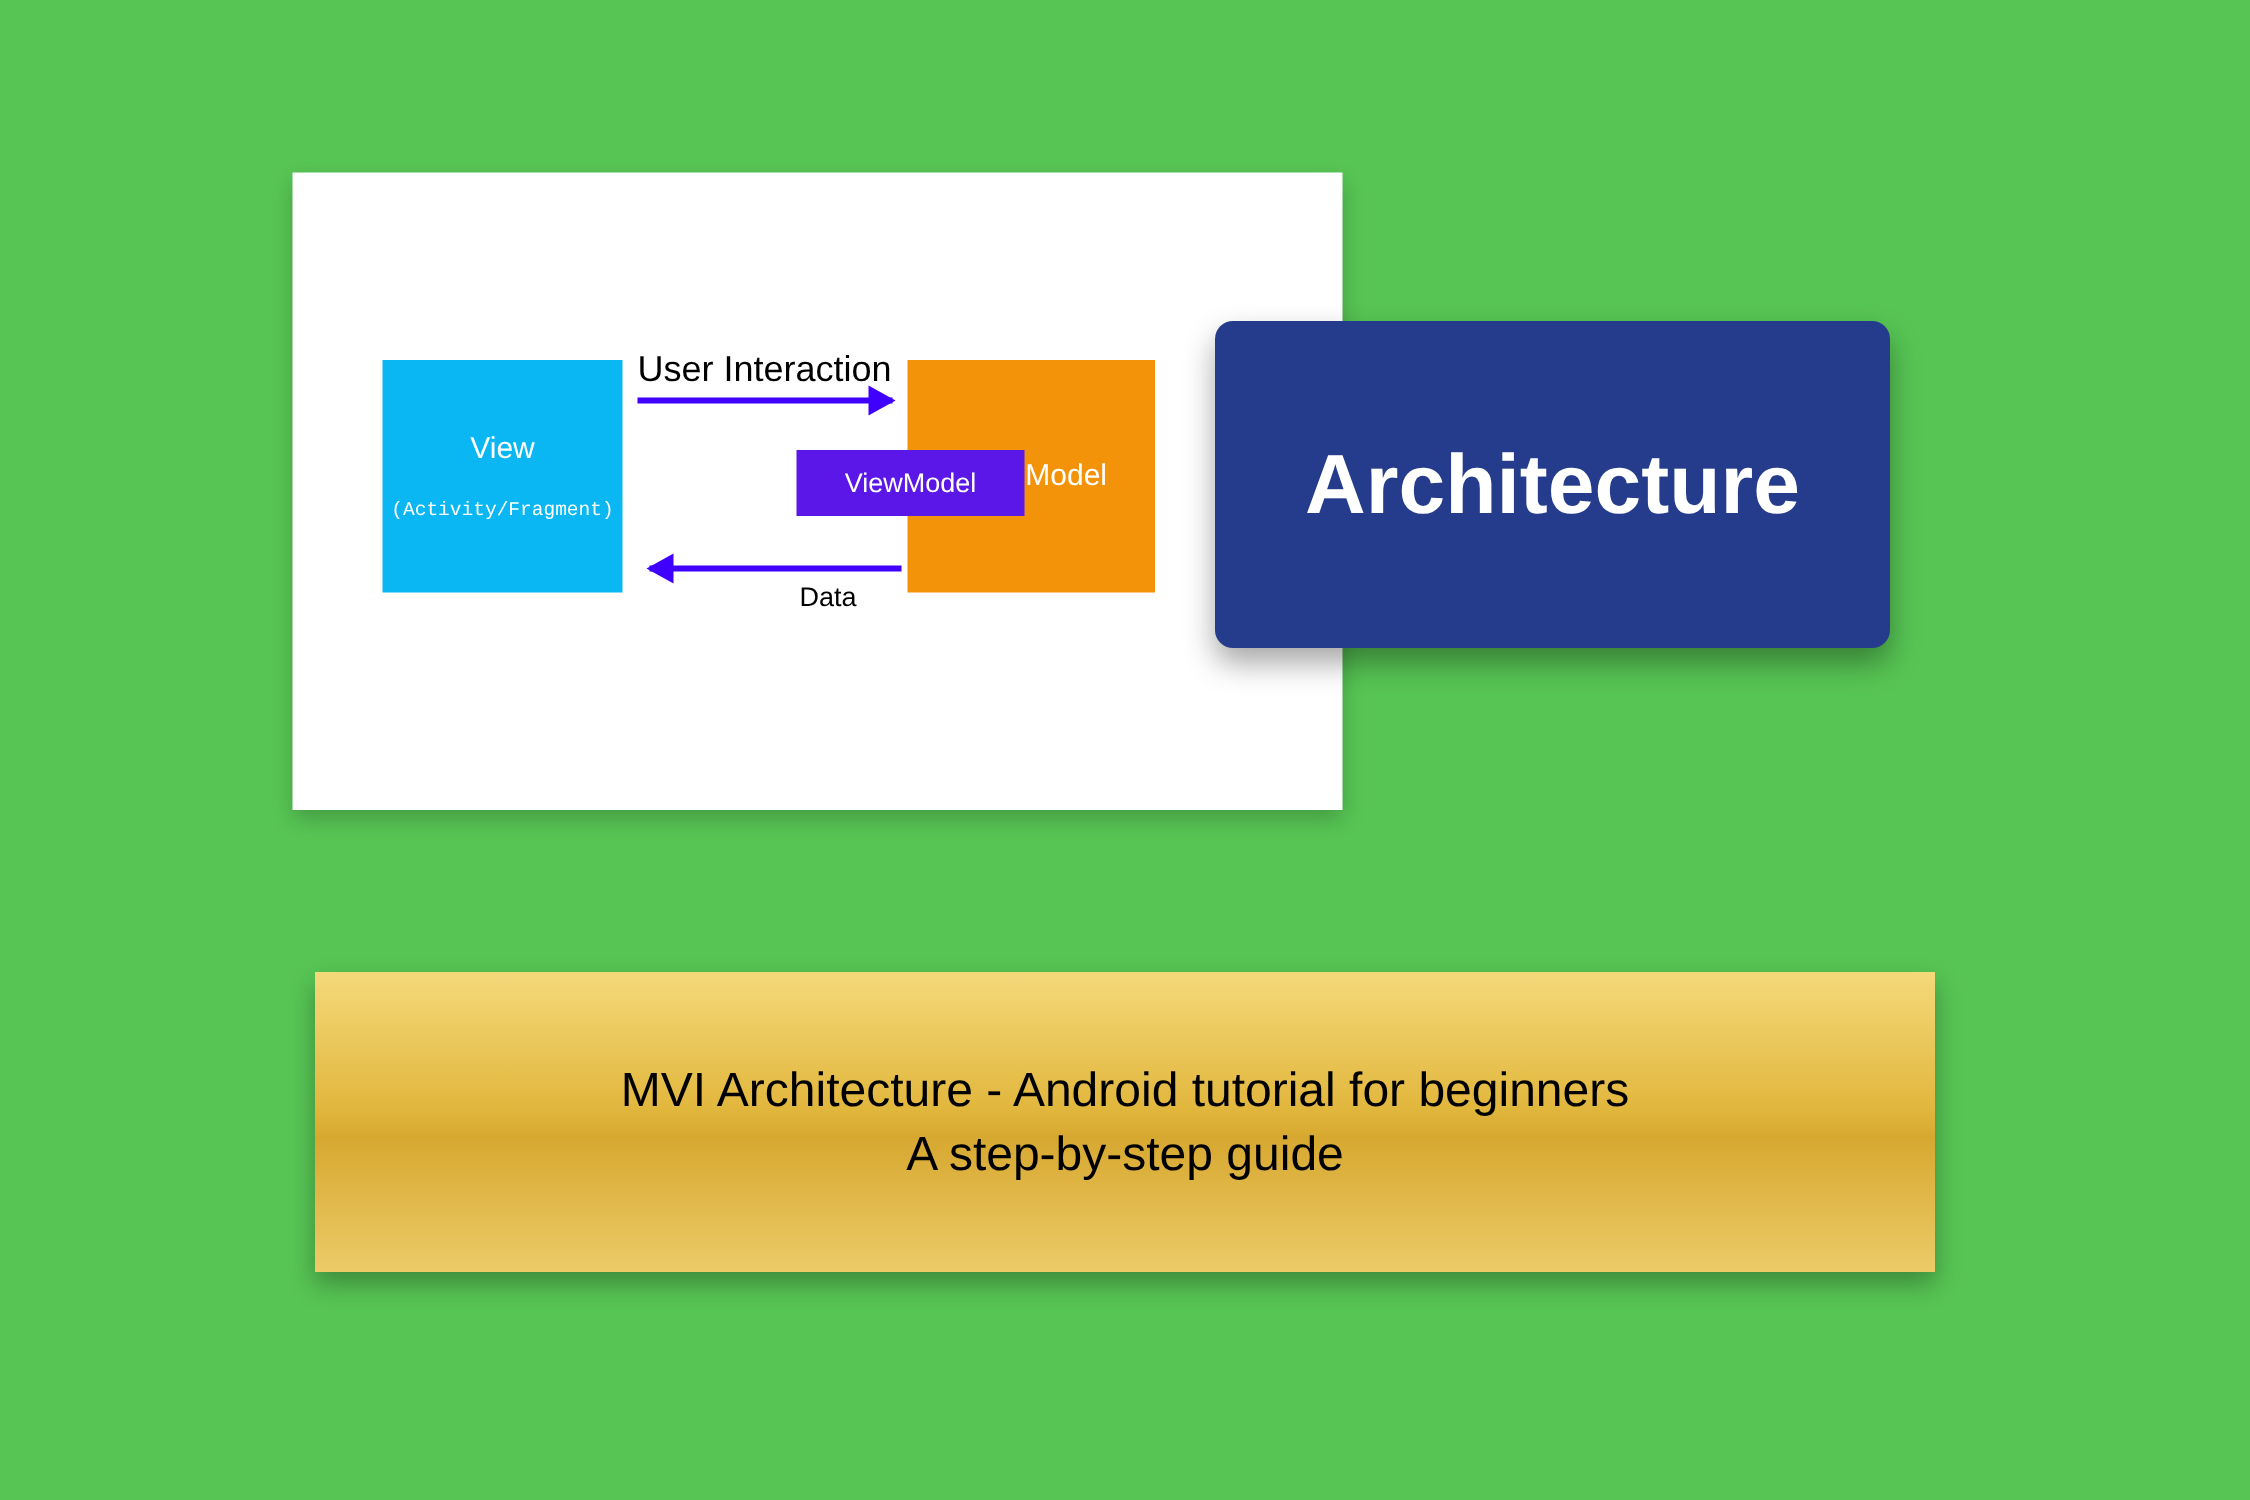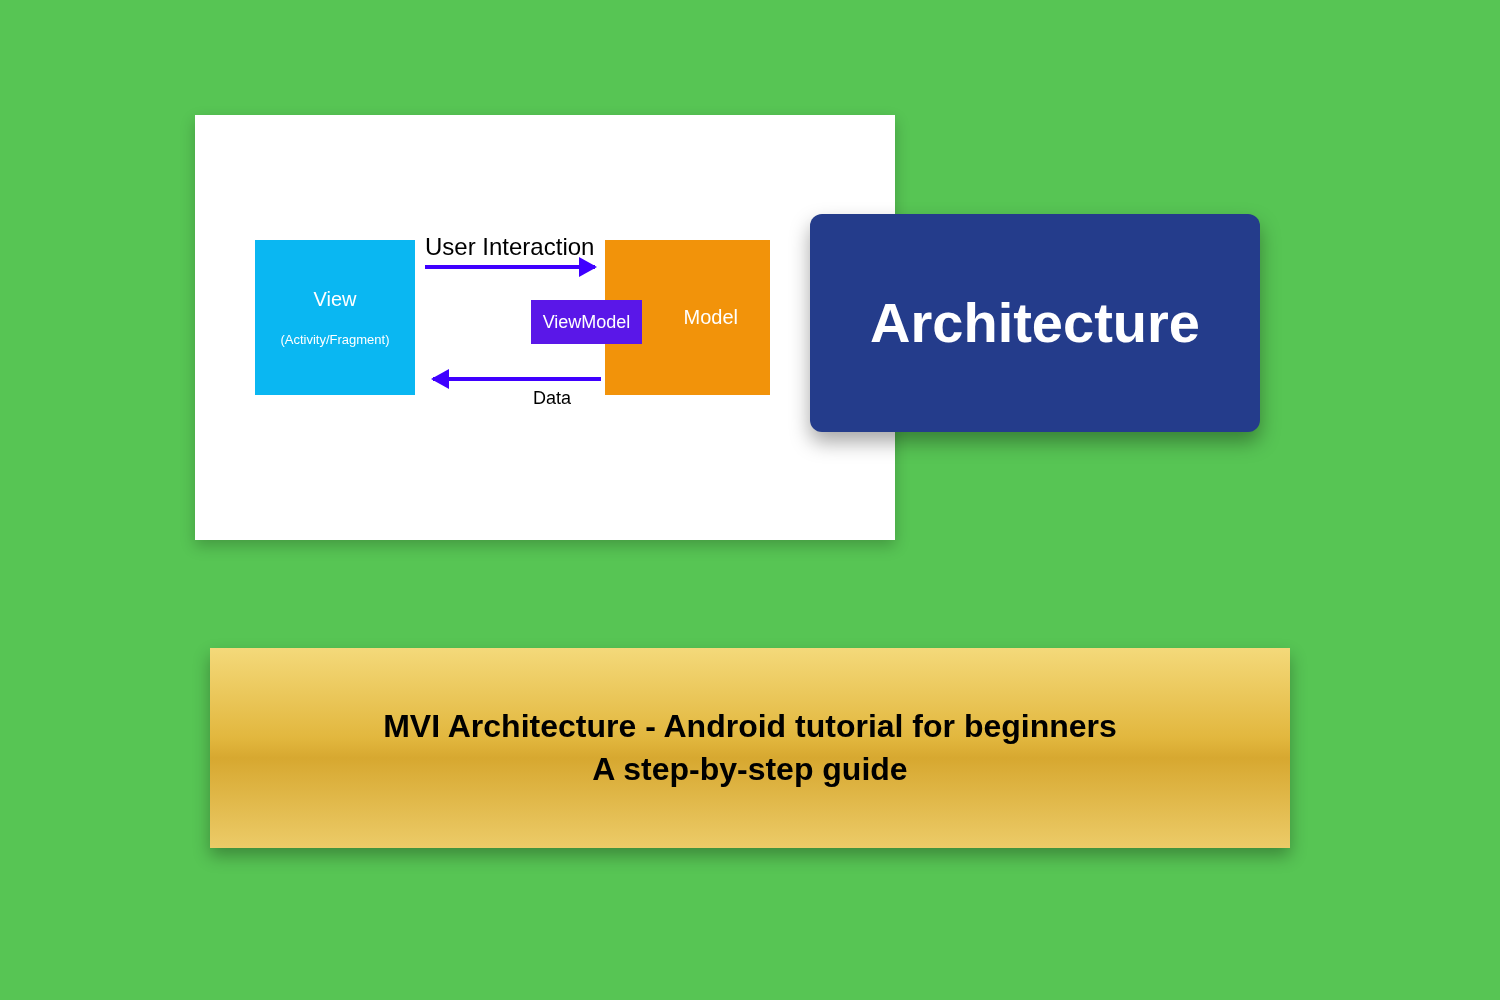--- a/index.html
+++ b/index.html
@@ -32,21 +32,21 @@
     background: #0ab7f2;
     color: #ffffff;
     display: flex;
     flex-direction: column;
     align-items: center;
     justify-content: center;
     text-align: center;
     gap: 21px;
   }
   .view-box .title { font-size: 20px; font-weight: 500; }
-  .view-box .sub   { font-size: 13px; margin-top: 0; }
+  .view-box .sub   { font-size: 13px; margin-top: 0; font-family: Liberation Mono, monospace; }
 
   
   .model-box {
     position: absolute;
     left: 410px;
     top: 125px;
     width: 165px;
     height: 155px;
     background: #f2930a;
     color: #ffffff;
@@ -55,21 +55,21 @@
     justify-content: flex-end;
     padding-right: 32px;
     font-size: 20px;
   }
 
   
   .viewmodel-box {
     position: absolute;
     left: 336px;
     top: 185px;
-    width: 111px;
+    width: 152px;
     height: 44px;
     background: #5a17e8;
     color: #ffffff;
     display: flex;
     align-items: center;
     justify-content: center;
     font-size: 18px;
     z-index: 5;
   }
 
@@ -155,21 +155,21 @@
     width: 1080px;
     height: 200px;
     background: linear-gradient(180deg, #f4d97a 0%, #e2b73e 45%, #d7a830 55%, #eccb68 100%);
     box-shadow: 0 8px 16px rgba(0,0,0,0.30);
     display: flex;
     flex-direction: column;
     align-items: center;
     justify-content: center;
     text-align: center;
     color: #000000;
-    font-weight: 700;
+    font-weight: 400;
   }
   .banner .line { font-size: 32px; line-height: 1.35; }
 </style>
 </head>
 <body>
 
 <div class="diagram-card">
 
   <div class="view-box">
     <div class="title">View</div>

